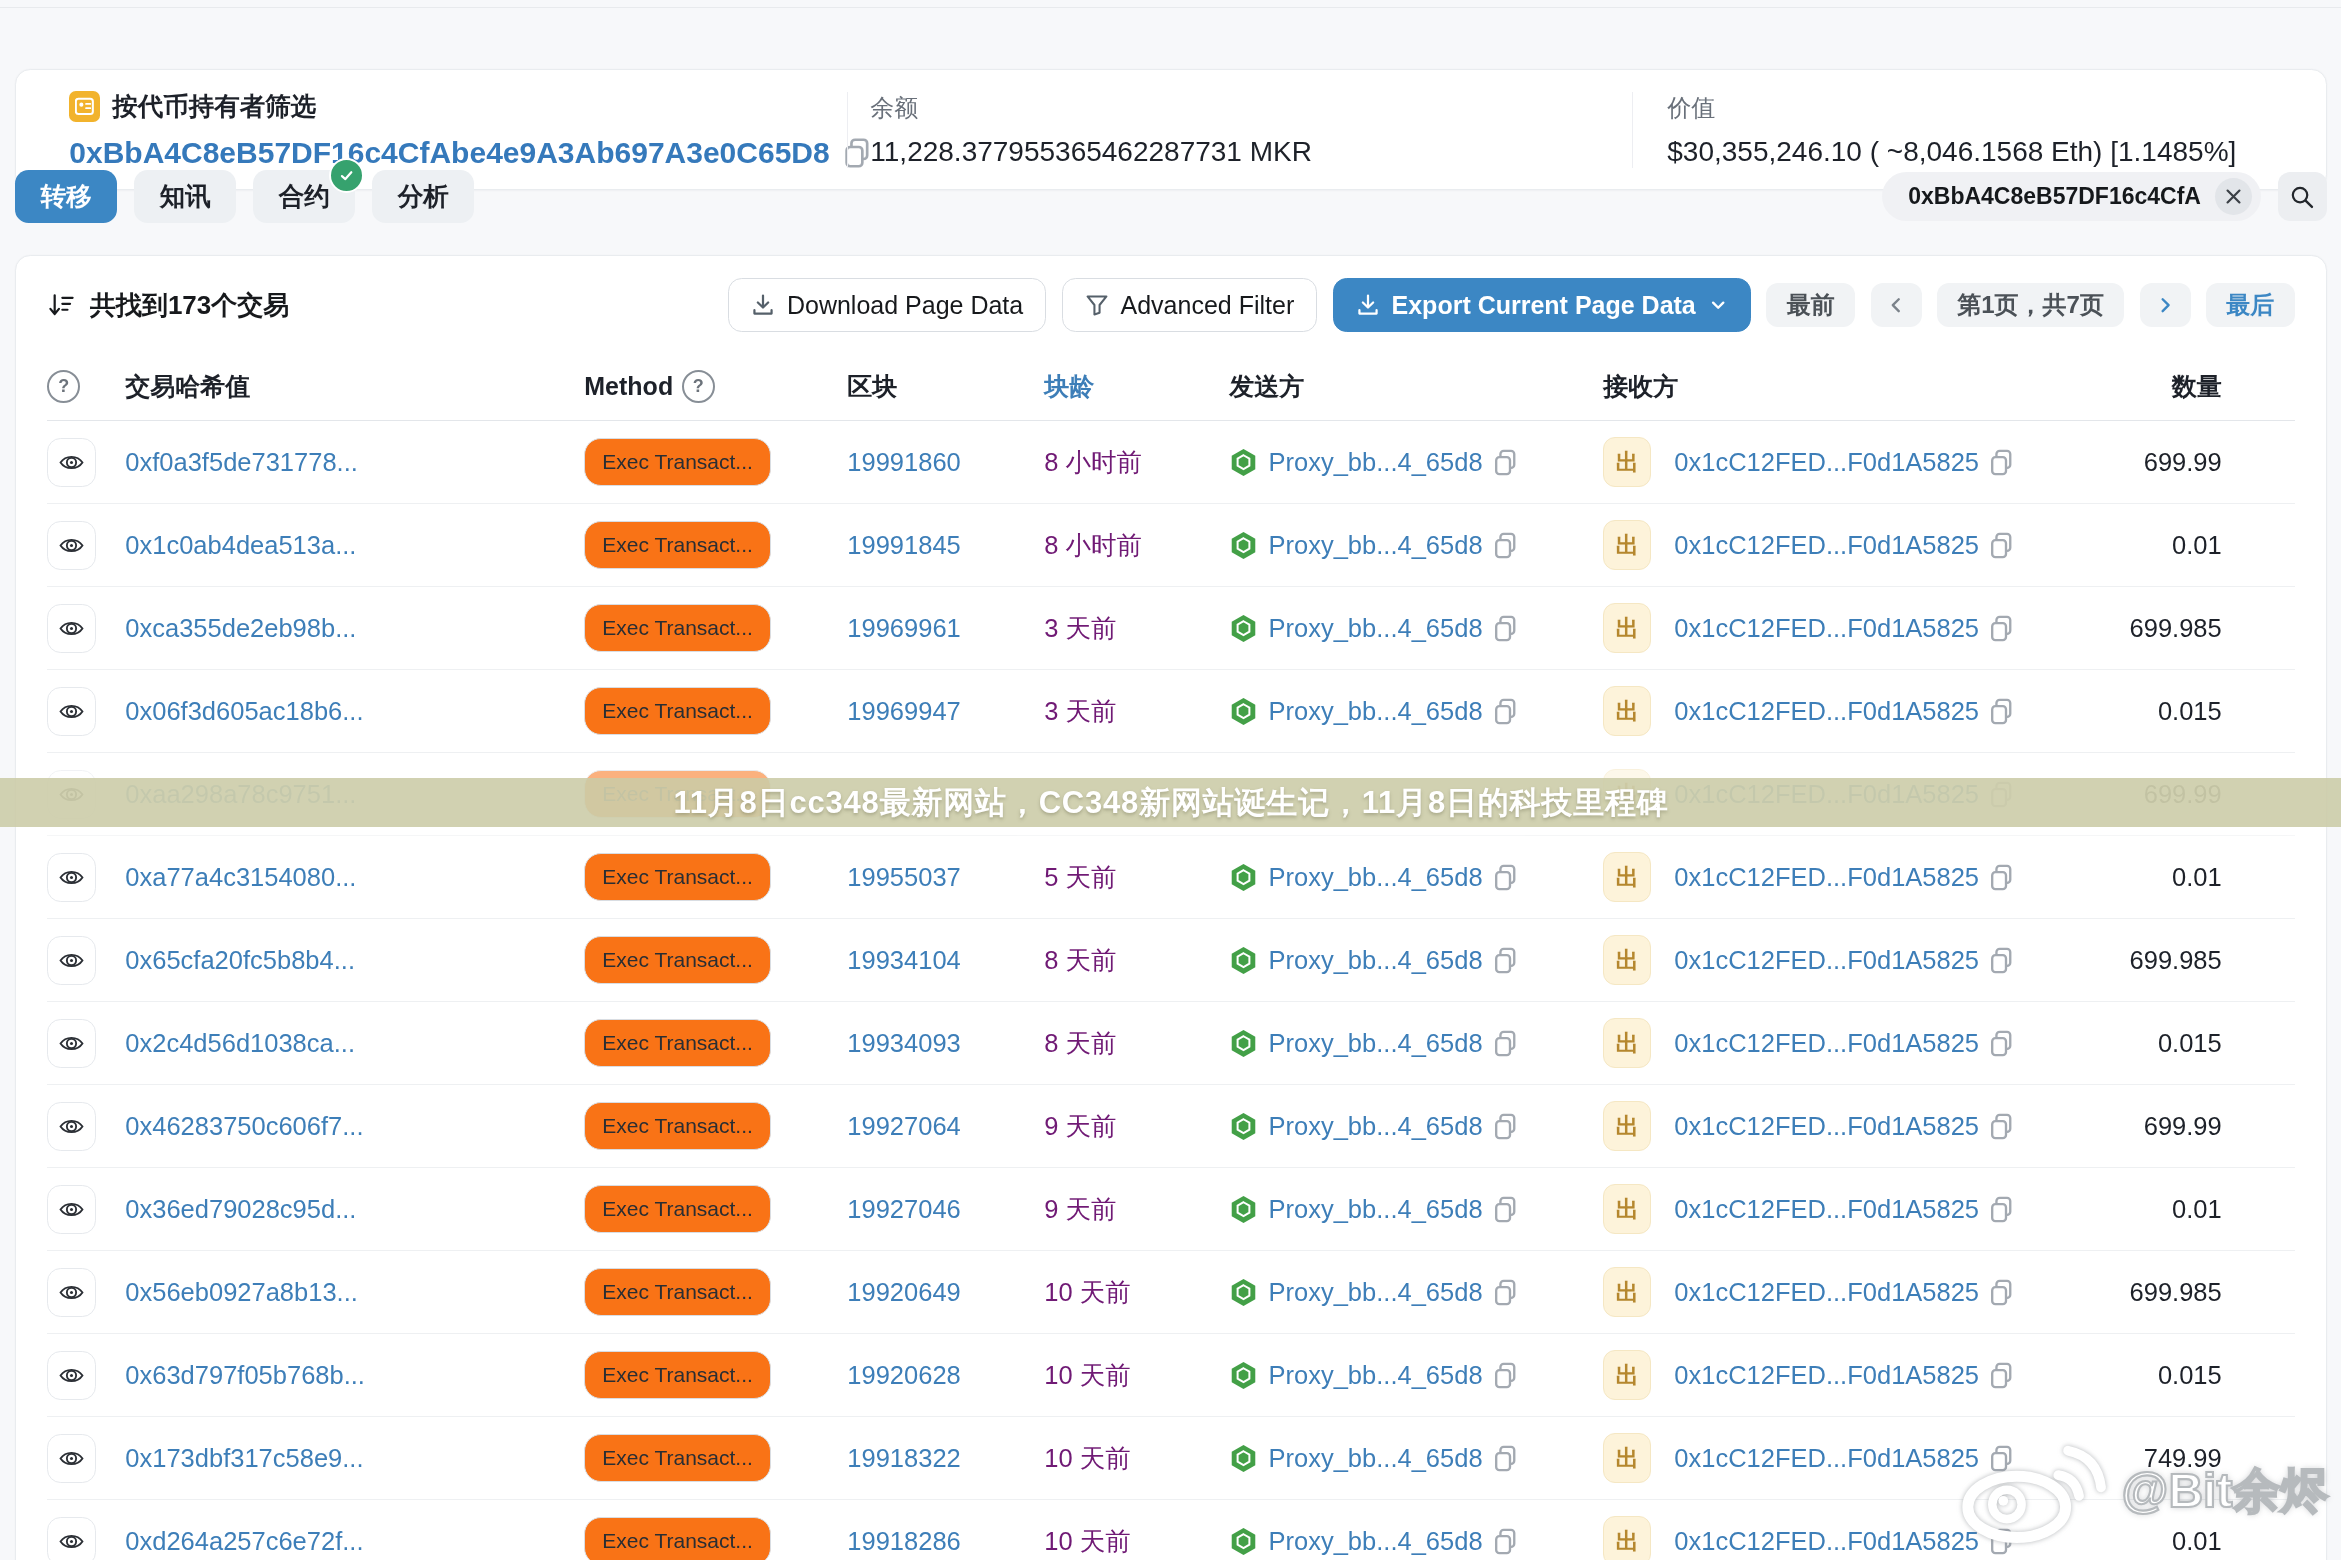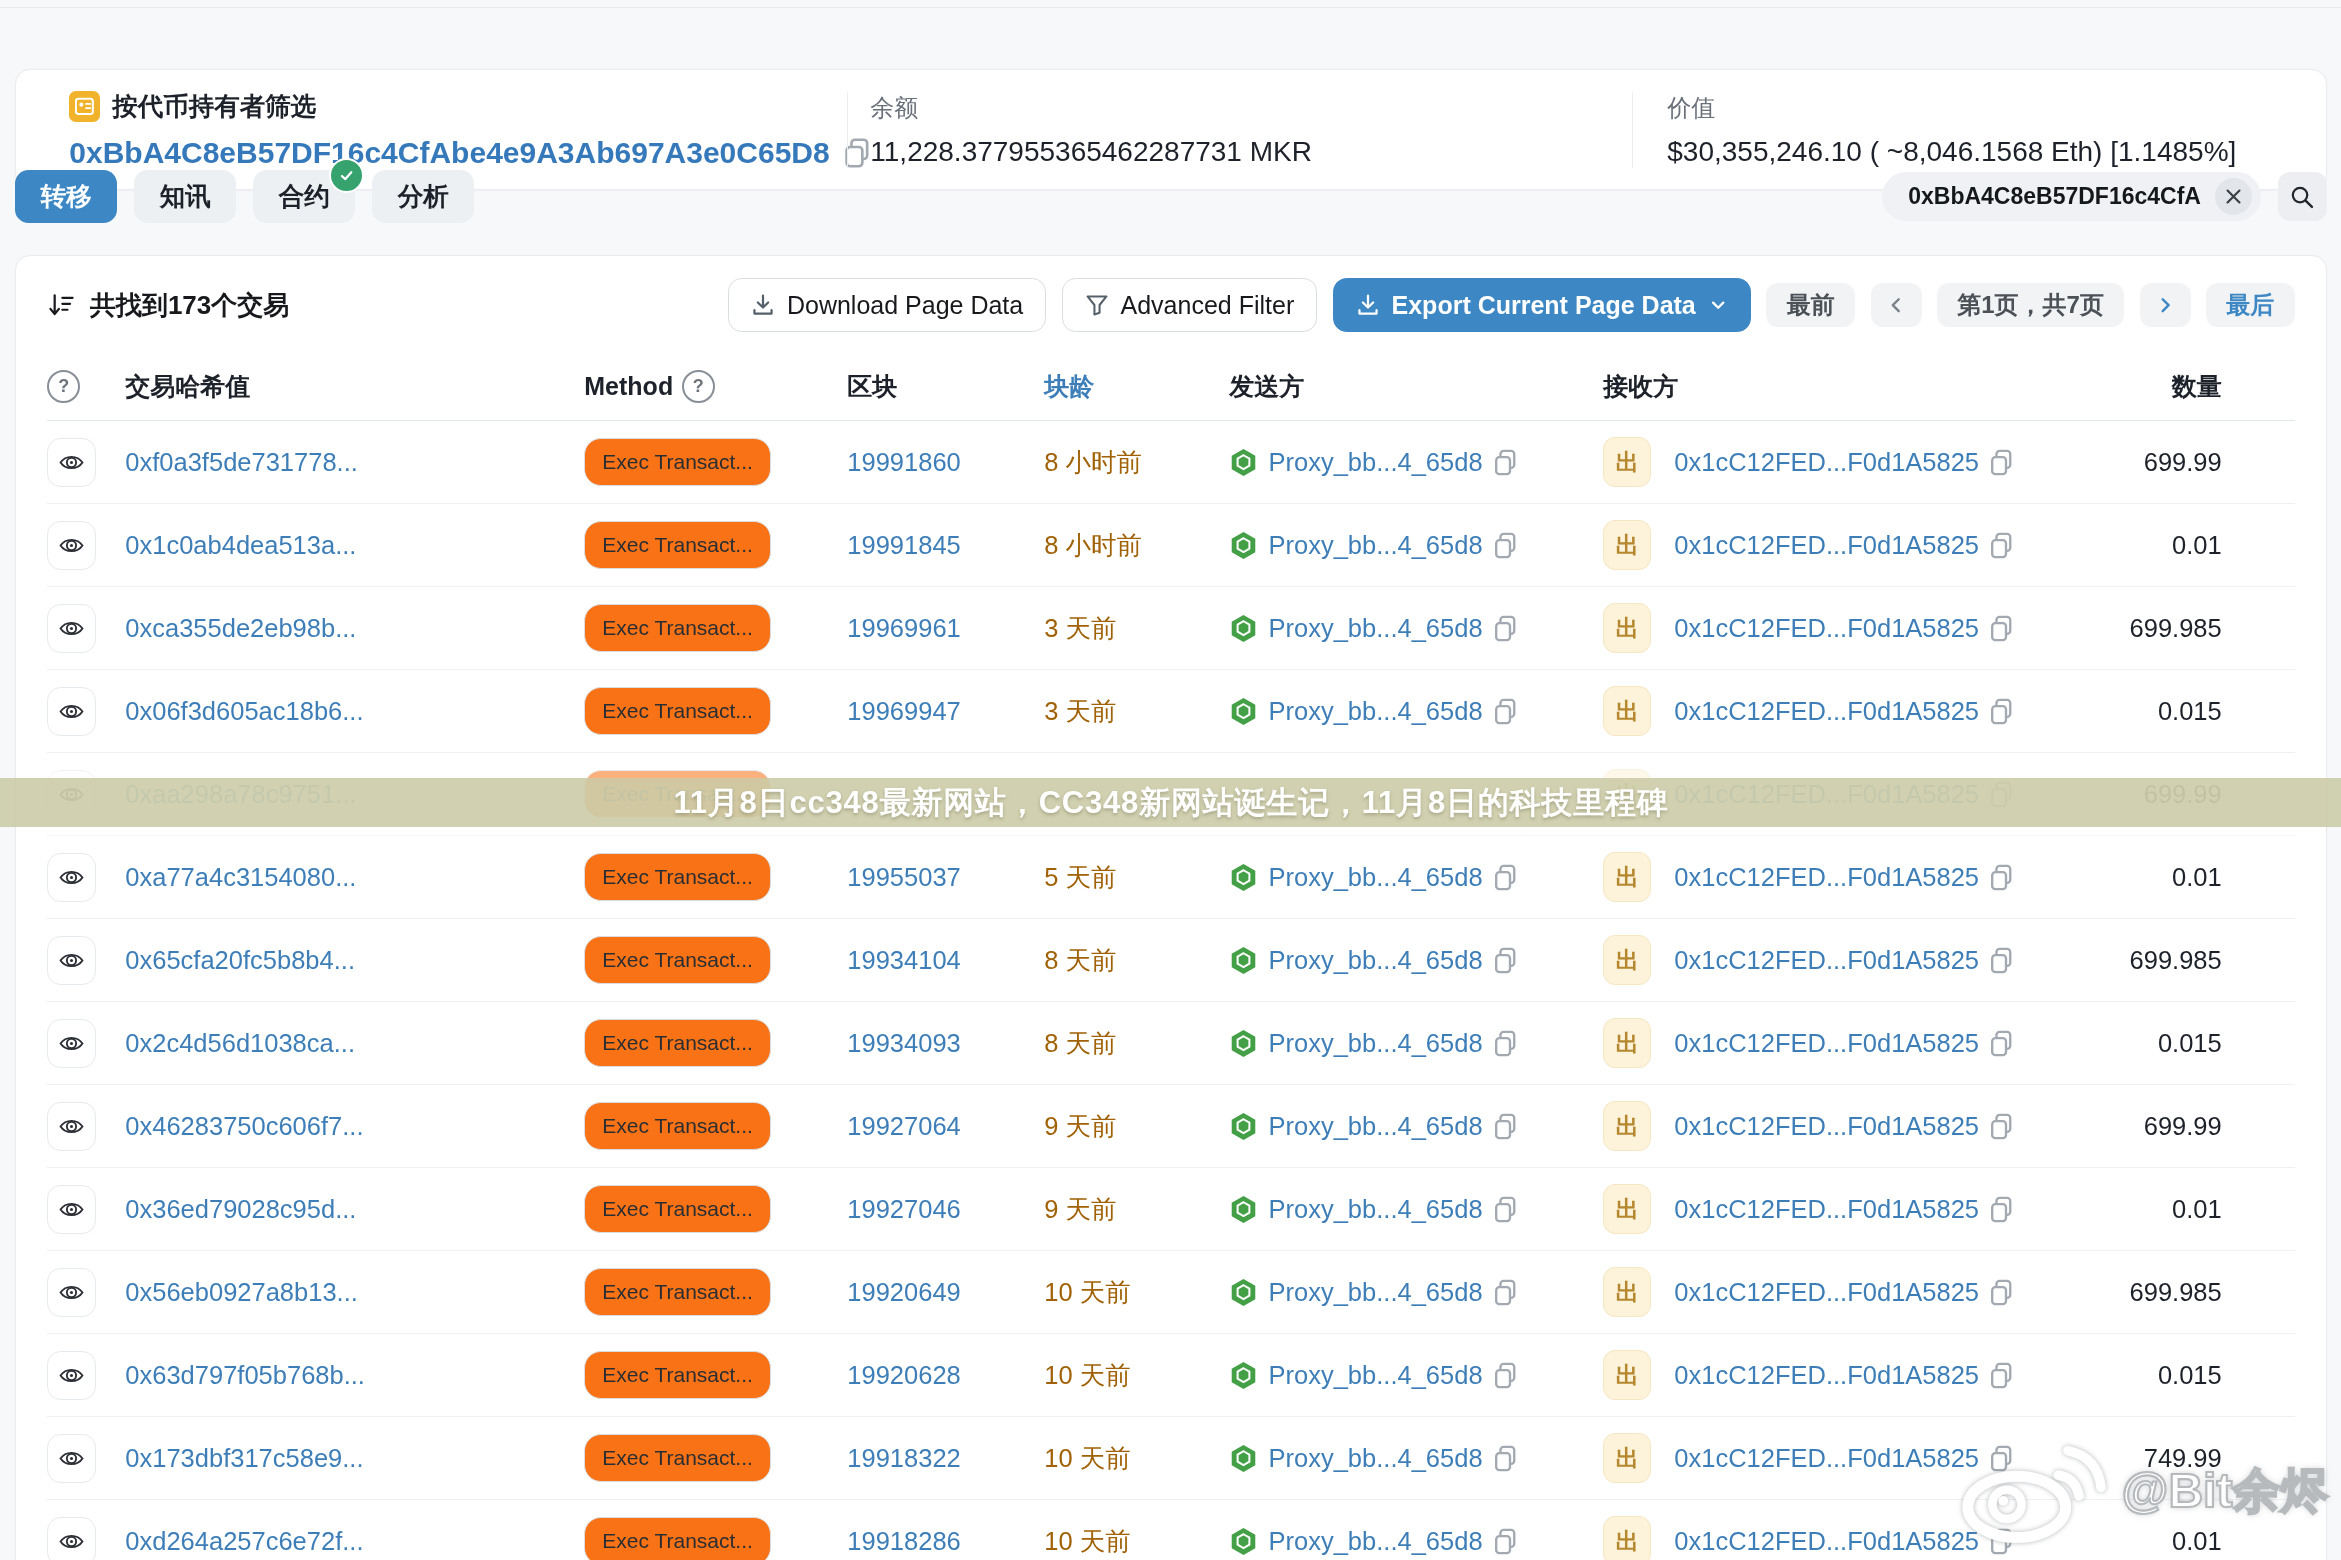--- a/index.html
+++ b/index.html
@@ -65,21 +65,21 @@
   .th-with-q{display:flex;align-items:center;gap:8.5px;}
   .qmark{width:29px;height:29px;border-radius:50%;border:2.1px solid #878e96;color:#6c737b;font-size:18px;
          font-weight:700;display:inline-flex;align-items:center;justify-content:center;cursor:pointer;background:#fff;}
   .trow{height:82px;border-bottom:0.8px solid #eef0f2;}
   .trow.dimmed{opacity:.55;}
   .eye-btn{width:49px;height:49px;border-radius:13.6px;border:1.3px solid #e6e9ed;background:#fff;
            display:flex;align-items:center;justify-content:center;cursor:pointer;}
   .link{color:#3d7eb8;font-size:25.5px;text-decoration:none;cursor:pointer;}
   .method-pill{font-size:21px;border:1.3px solid #d9dde2;background:#f97316;border-radius:17px;height:46px;
                display:inline-flex;align-items:center;padding:0 17px;color:#2a2e33;cursor:default;}
-  .age{font-size:25.5px;color:#a16207;}
+  .age{font-size:25.5px;color:#701a75;}
   .c-from{display:flex;align-items:center;gap:10.2px;}
   .from-inner{display:flex;align-items:center;gap:10.2px;}
   .copy-btn{display:inline-flex;cursor:pointer;}
   .dir-badge{width:46px;height:48px;border-radius:12px;background:#fdf3da;border:0.8px solid #f5e7c3;
              color:#b5872e;font-size:23px;font-weight:700;display:flex;align-items:center;justify-content:center;}
   .c-to{display:flex;align-items:flex-start;gap:10.2px;}
   .c-amount{justify-self:end;padding-right:73px;font-size:25.5px;color:#1d2129;}
 
   
   .banner{position:absolute;left:0;right:0;top:778px;height:49px;background:rgba(203,203,166,.88);

